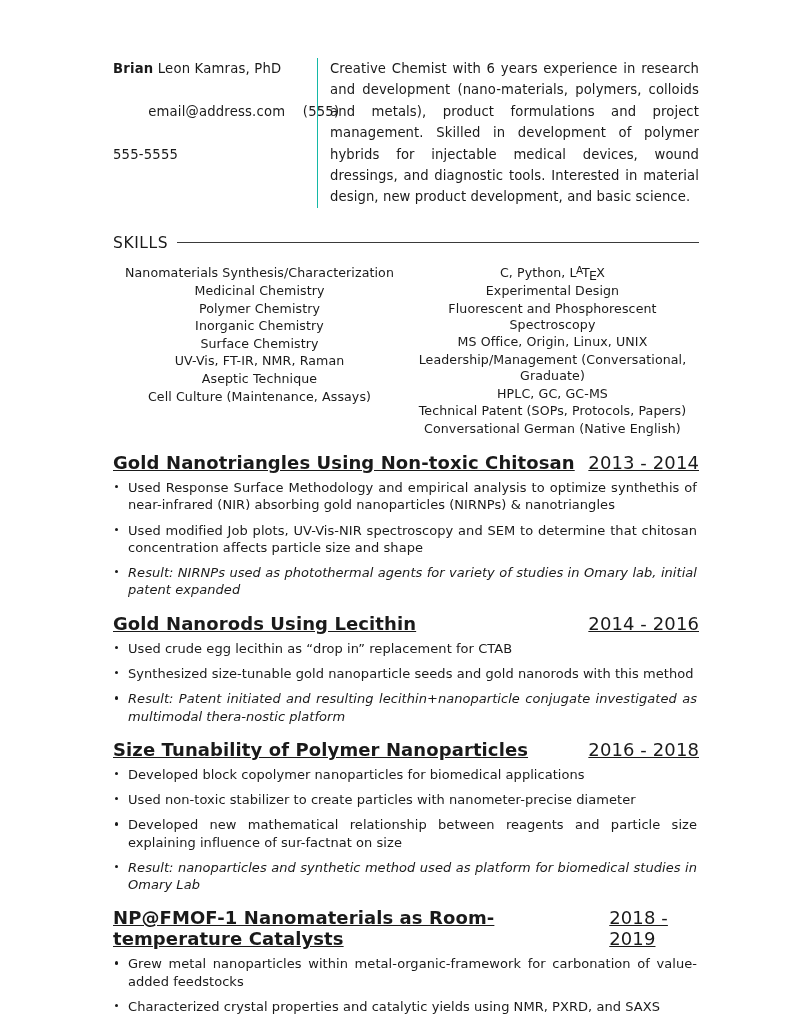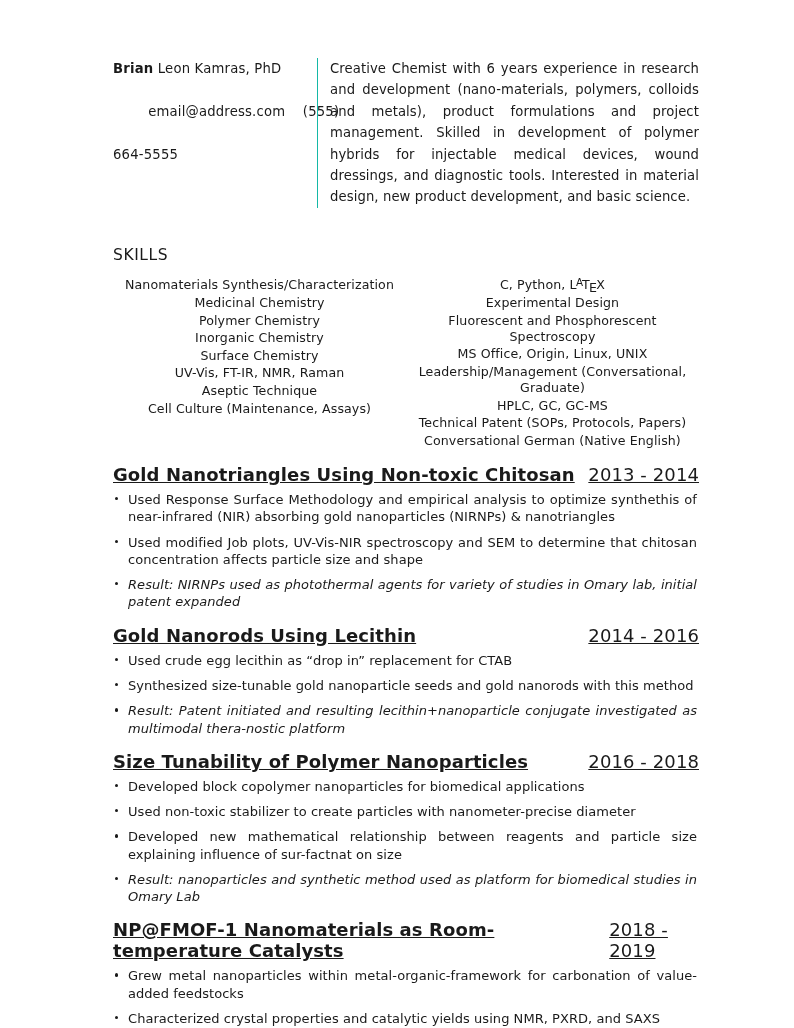--- a/index.html
+++ b/index.html
@@ -46,23 +46,22 @@
     font-size: 13.2px;
     line-height: 1.62;
     letter-spacing: 0.1px;
     text-align: justify;
   }
   .phone-line { white-space: pre; }
 
   
   .section-head {
     display: flex;
-    align-items: flex-start;
-    margin-top: 38px;
-    flex-direction: column;
+    align-items: center;
+    margin-top: 26px;
   }
   .section-head .title {
     font-size: 15.5px;
     letter-spacing: 0.6px;
     color: #1a1a1a;
     white-space: nowrap;
     padding-right: 9px;
   }
   .section-head .rule {
     flex: 1;
@@ -137,21 +136,21 @@
 <div class="page">
 
   <div class="header">
     <div class="header-left">
       <div>
         <span class="name-bold">Brian</span><span> Leon Kamras,  PhD</span>
       </div>
       <div class="phone-line">
         <span>email@address.com</span><span>&nbsp;&nbsp;&nbsp;&nbsp;</span><span>(555)</span>
       </div>
-      <div>664-5555</div>
+      <div>555-5555</div>
     </div>
     <div class="header-right">Creative Chemist with 6 years experience in research and development (nano-materials, polymers, colloids and metals), product formulations and project management. Skilled in development of polymer hybrids for injectable medical devices, wound dressings, and diagnostic tools. Interested in material design, new product development, and basic science.</div>
   </div>
 
   <div class="section-head">
     <div class="title">SKILLS</div>
     <div class="rule"></div>
   </div>
 
   <div class="skills">

